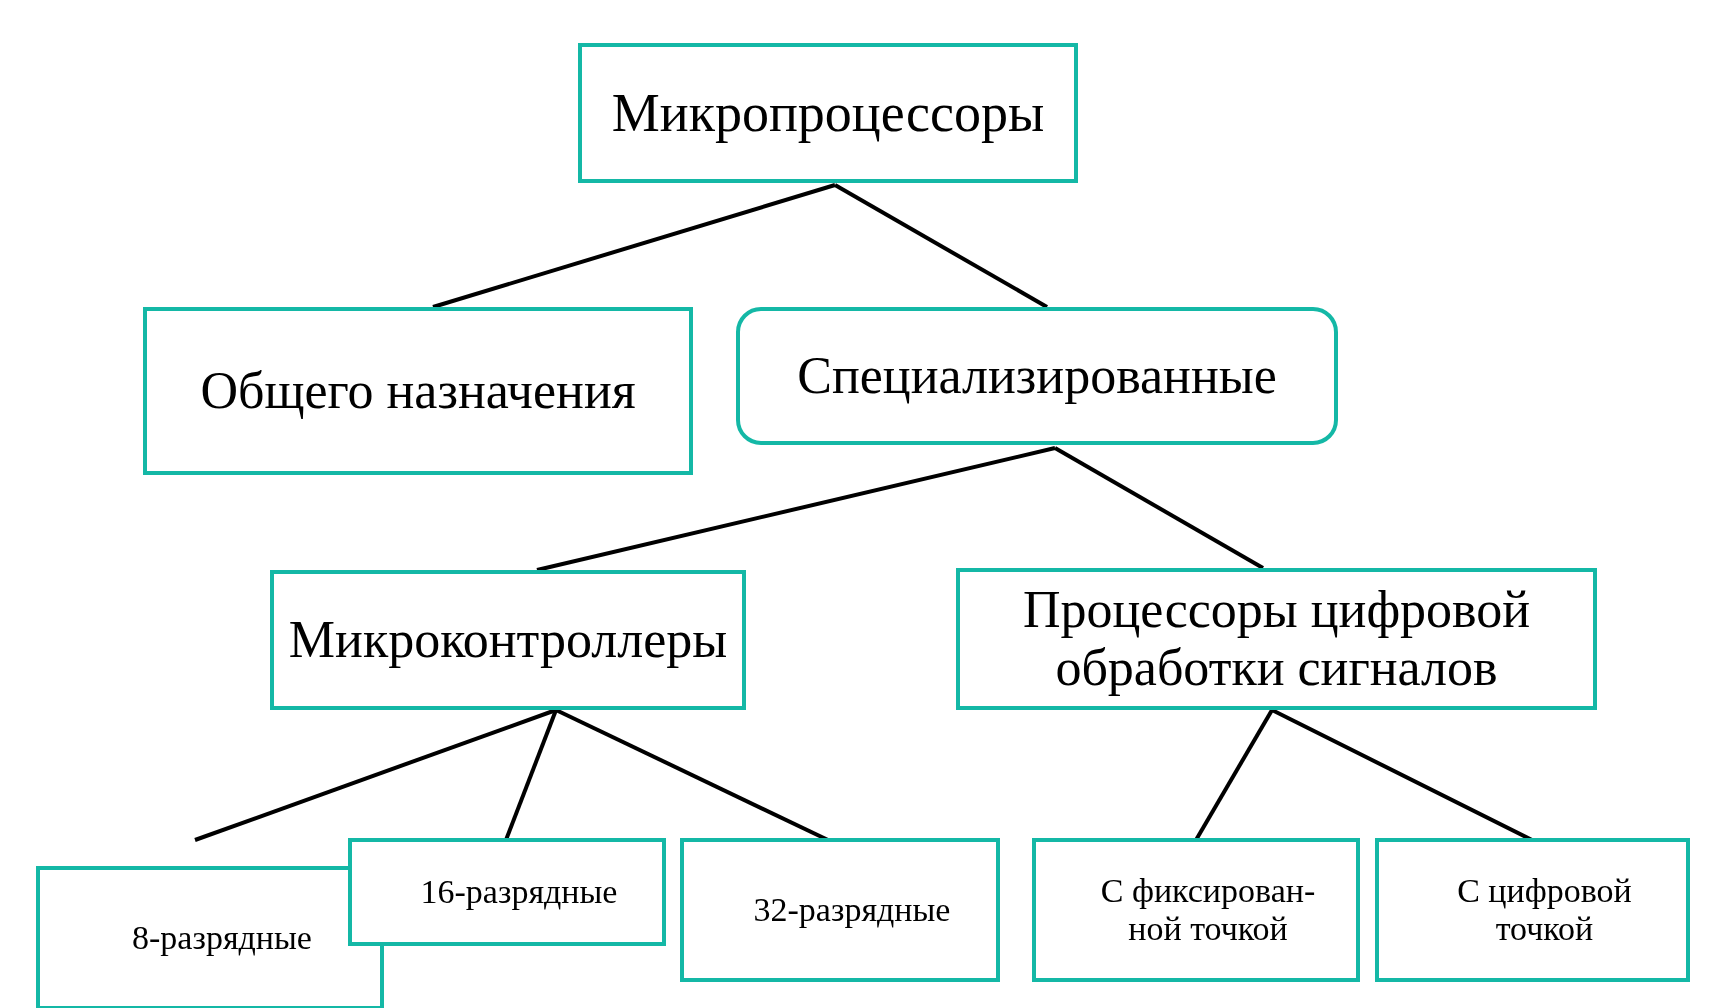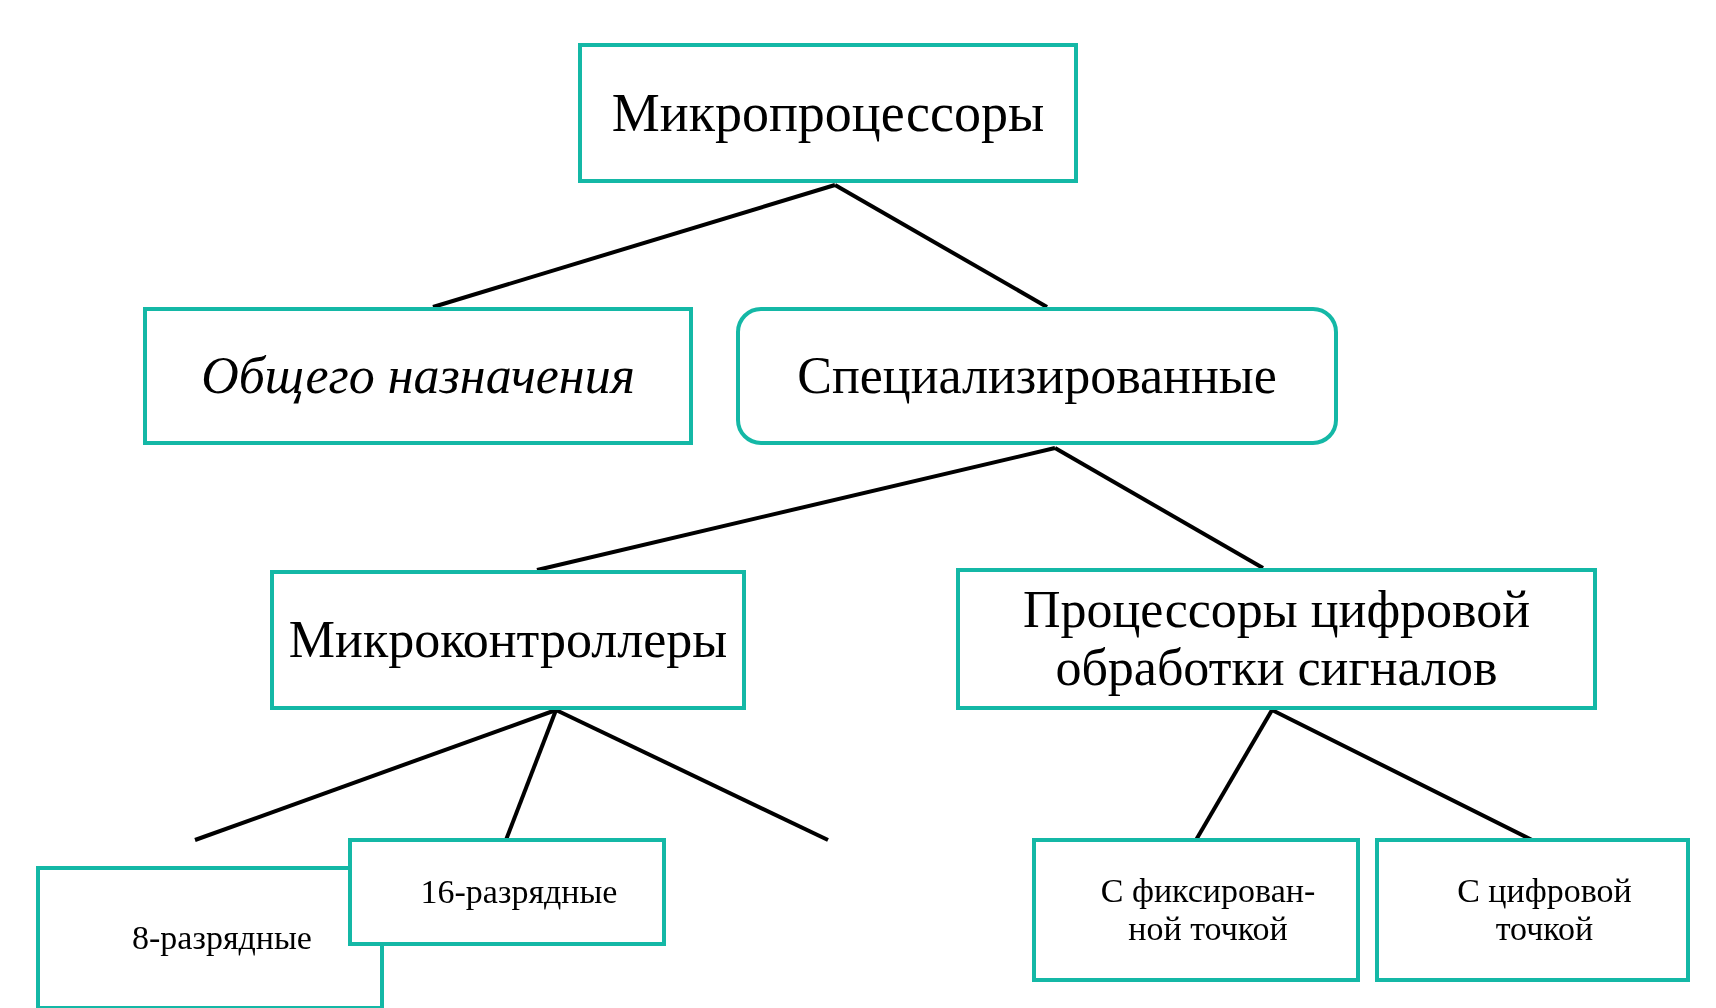--- a/index.html
+++ b/index.html
@@ -67,21 +67,21 @@
 
       <line x1="1272" y1="710" x2="1196" y2="840"></line>
       <line x1="1272" y1="710" x2="1532" y2="840"></line>
     </g>
   </svg>
 
   <div class="node lvl0" style="left:578px; top:43px; width:500px; height:140px;">
     <span class="label">Микропроцессоры</span>
   </div>
 
-  <div class="node lvl1" style="left:143px; top:307px; width:550px; height:138px;font-style:italic;">
+  <div class="node lvl1" style="left:143px; top:307px; width:550px; height:168px;">
     <span class="label">Общего назначения</span>
   </div>
 
   <div class="node lvl1" style="left:736px; top:307px; width:602px; height:138px;border-radius:25px;">
     <span class="label">Специализированные</span>
   </div>
 
   <div class="node lvl2" style="left:270px; top:570px; width:476px; height:140px;align-items:center;">
     <span class="label">Микроконтроллеры</span>
   </div>
@@ -92,20 +92,23 @@
   </div>
 
   <div class="node lvl3" style="left:36px; top:838px; width:348px; height:144px;margin-top:28px;">
     <span class="label">8-разрядные</span>
   </div>
 
   <div class="node lvl3" style="left:348px; top:838px; width:318px; height:108px;">
     <span class="label">16-разрядные</span>
   </div>
 
+  <div class="node lvl3" style="left:680px; top:838px; width:320px; height:144px;">
+    <span class="label">32-разрядные</span>
+  </div>
 
   <div class="node lvl3" style="left:1032px; top:838px; width:328px; height:144px;">
     <span class="label">С фиксирован-
 ной точкой</span>
   </div>
 
   <div class="node lvl3" style="left:1375px; top:838px; width:315px; height:144px;">
     <span class="label">С цифровой
 точкой</span>
   </div>

